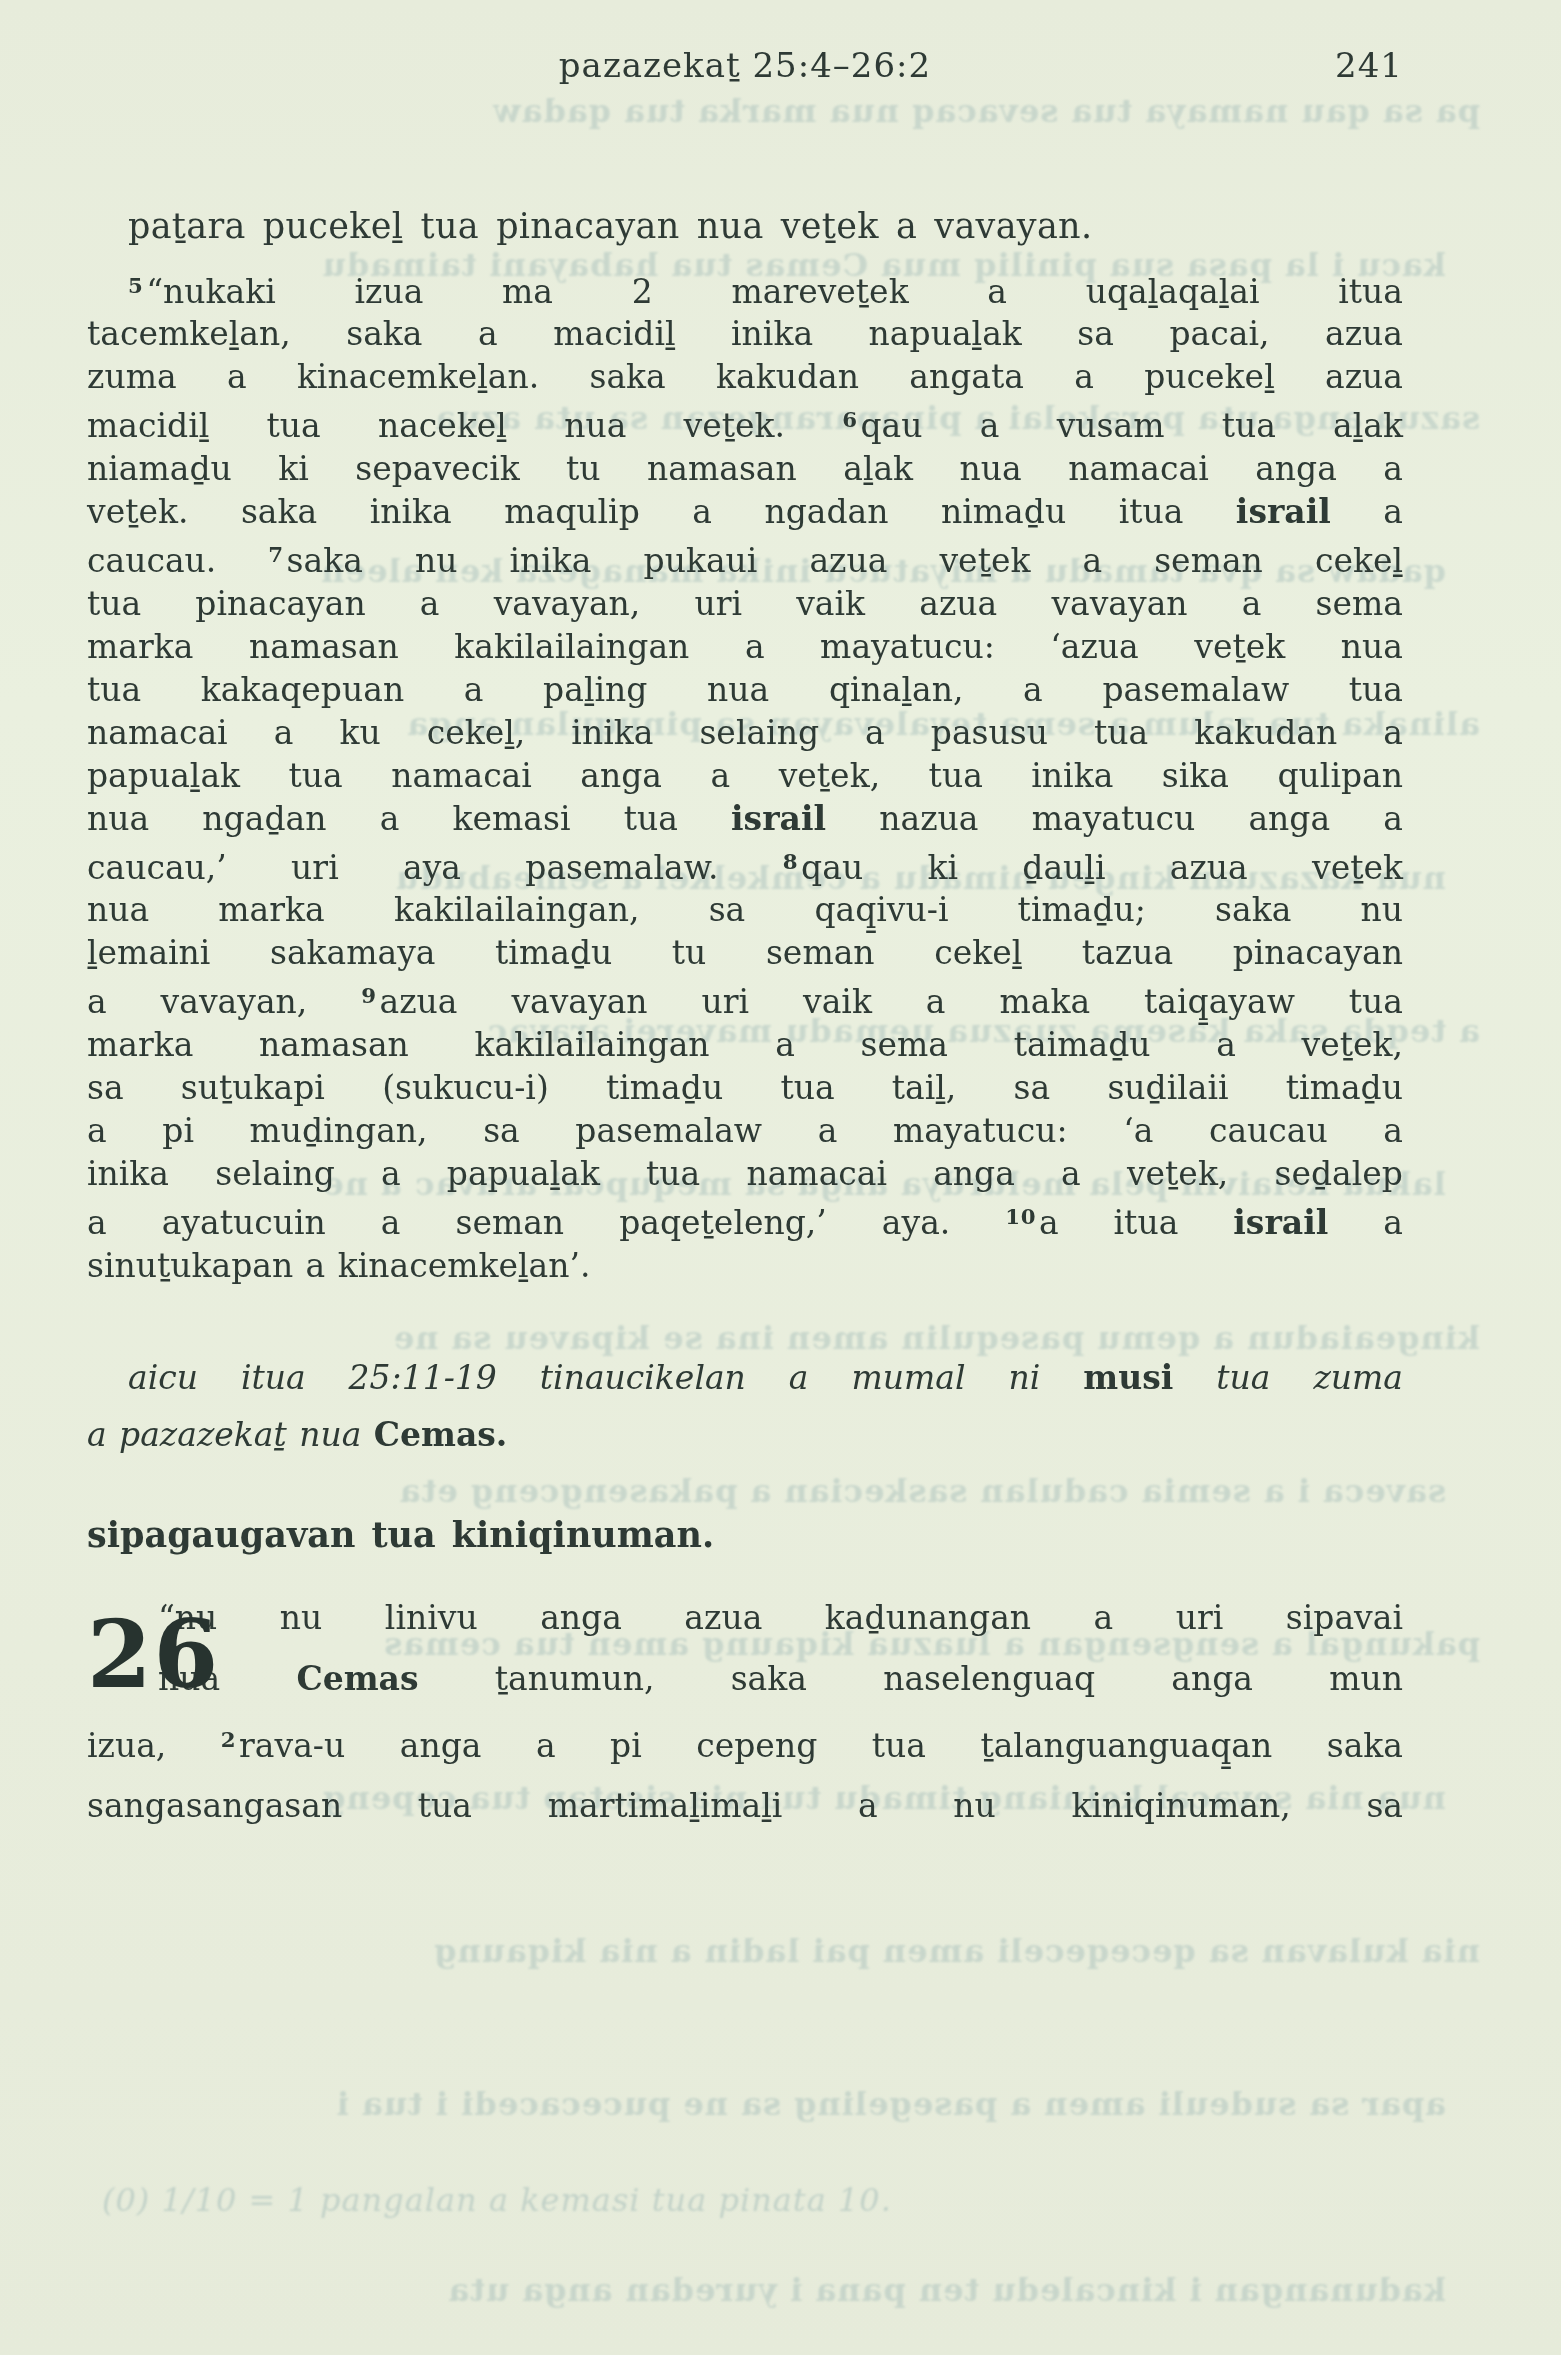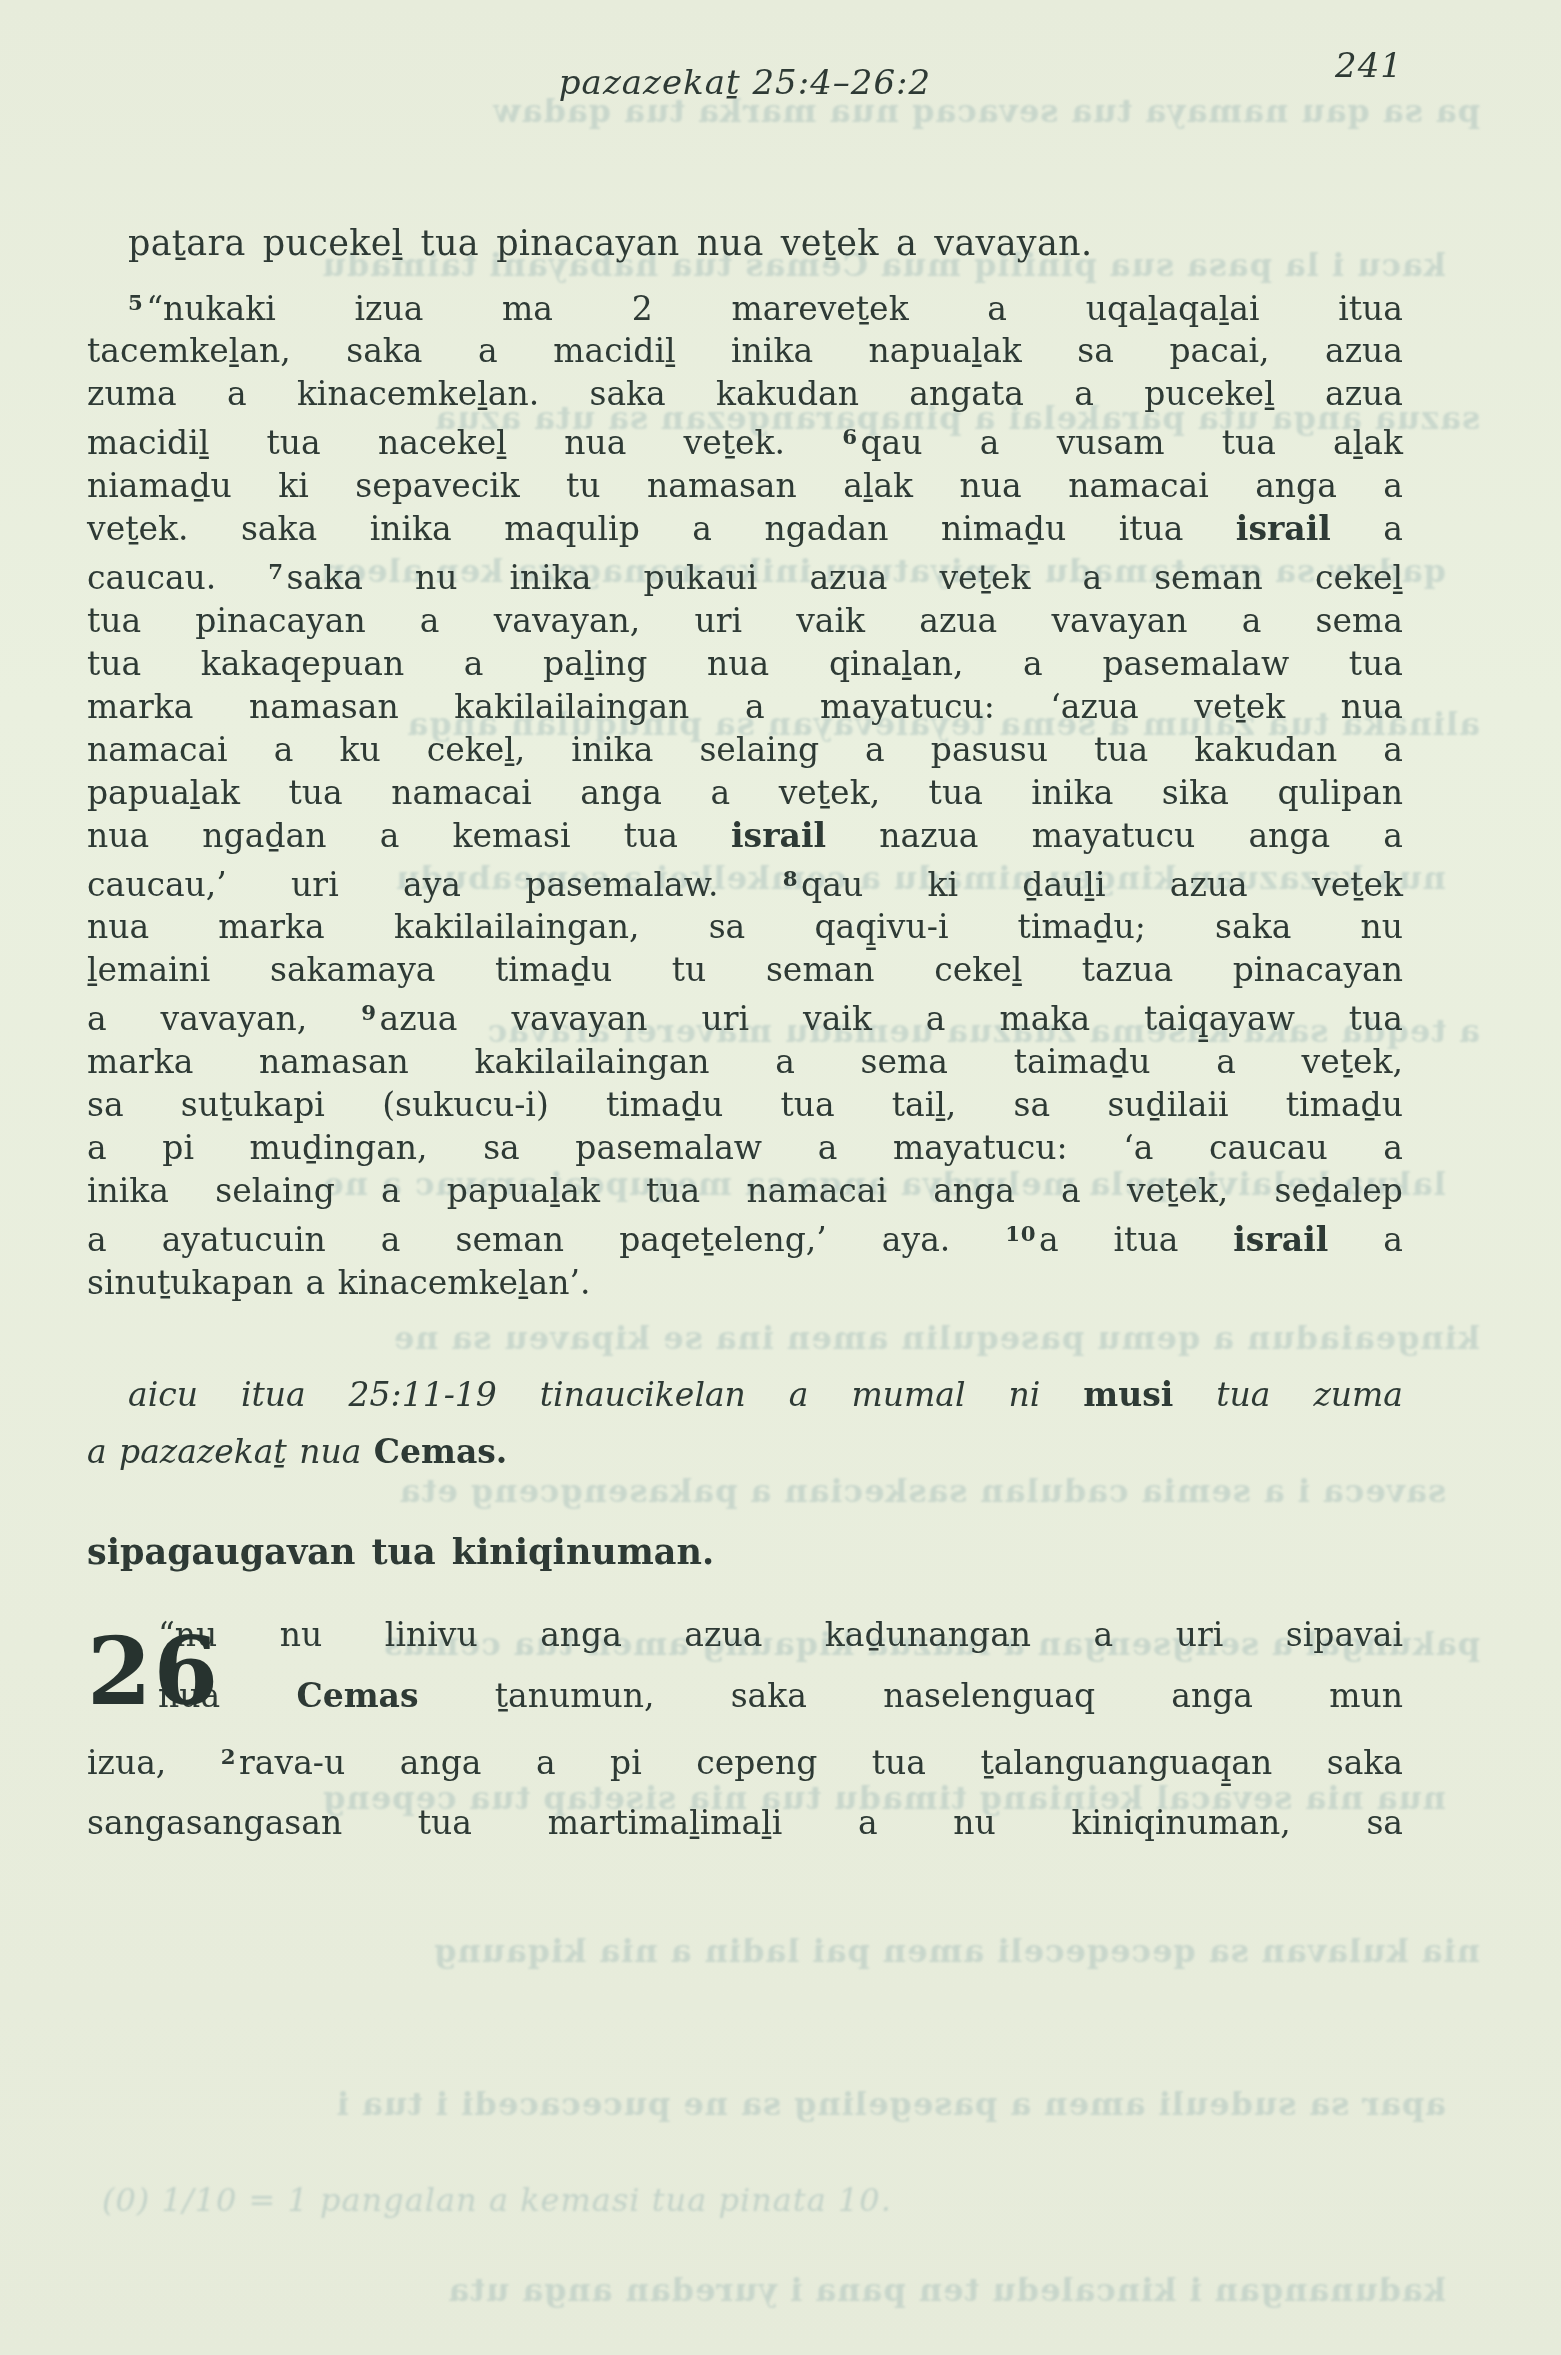--- a/index.html
+++ b/index.html
@@ -15,21 +15,21 @@
   .content{position:absolute;left:87px;top:0;width:1316px;z-index:2;}
   .ghost{
     position:absolute;z-index:1;
     width:1378px;overflow:hidden;white-space:nowrap;
     color:#9fb9b6;opacity:.42;
     font-size:32px;font-weight:bold;letter-spacing:1px;
     filter:blur(1.3px);
     transform:scaleX(-1);
   }
   .ghost.plain{transform:none;font-style:italic;font-weight:normal;opacity:.5;}
-  .running-head{position:relative;padding-top:62px;font-size:34px;letter-spacing:1px;height:43px;font-style:italic;}
+  .running-head{position:relative;padding-top:45px;font-size:34px;letter-spacing:1px;height:43px;}
   .running-head .ref{text-align:center;}
   .running-head .pageno{position:absolute;right:0;top:45px;}
   .h1{
     margin-top:117px;
     padding-left:41px;
     font-size:35px;font-weight:normal;
     word-spacing:5.8px;letter-spacing:0.3px;
     line-height:43px;
   }
   .main{margin-top:15.5px;font-size:33px;line-height:43px;word-spacing:1.9px;}
@@ -66,22 +66,22 @@
 
     <div class="main">
         <div class="line ind"><span class="sup">5</span><span>“nukaki izua ma 2 mareveṯek a uqaḻaqaḻai itua</span></div>
         <div class="line"><span>tacemkeḻan, saka a macidiḻ inika napuaḻak sa pacai, azua</span></div>
         <div class="line"><span>zuma a kinacemkeḻan. saka kakudan angata a pucekeḻ azua</span></div>
         <div class="line"><span>macidiḻ tua nacekeḻ nua veṯek. </span><span class="sup">6</span><span>qau a vusam tua aḻak</span></div>
         <div class="line"><span>niamaḏu ki sepavecik tu namasan aḻak nua namacai anga a</span></div>
         <div class="line"><span>veṯek. saka inika maqulip a ngadan nimaḏu itua </span><span class="b">israil</span><span> a</span></div>
         <div class="line"><span>caucau. </span><span class="sup">7</span><span>saka nu inika pukaui azua veṯek a seman cekeḻ</span></div>
         <div class="line"><span>tua pinacayan a vavayan, uri vaik azua vavayan a sema</span></div>
+        <div class="line"><span>marka namasan kakilailaingan a mayatucu: ‘azua veṯek nua</span></div>
         <div class="line"><span>tua kakaqepuan a paḻing nua qinaḻan, a pasemalaw tua</span></div>
-        <div class="line"><span>marka namasan kakilailaingan a mayatucu: ‘azua veṯek nua</span></div>
         <div class="line"><span>namacai a ku cekeḻ, inika selaing a pasusu tua kakudan a</span></div>
         <div class="line"><span>papuaḻak tua namacai anga a veṯek, tua inika sika qulipan</span></div>
         <div class="line"><span>nua ngaḏan a kemasi tua </span><span class="b">israil</span><span> nazua mayatucu anga a</span></div>
         <div class="line"><span>caucau,’ uri aya pasemalaw. </span><span class="sup">8</span><span>qau ki ḏauḻi azua veṯek</span></div>
         <div class="line"><span>nua marka kakilailaingan, sa qaq̱ivu-i timaḏu; saka nu</span></div>
         <div class="line"><span>ḻemaini sakamaya timaḏu tu seman cekeḻ tazua pinacayan</span></div>
         <div class="line"><span>a vavayan, </span><span class="sup">9</span><span>azua vavayan uri vaik a maka taiq̱ayaw tua</span></div>
         <div class="line"><span>marka namasan kakilailaingan a sema taimaḏu a veṯek,</span></div>
         <div class="line"><span>sa suṯukapi (sukucu-i) timaḏu tua taiḻ, sa suḏilaii timaḏu</span></div>
         <div class="line"><span>a pi muḏingan, sa pasemalaw a mayatucu: ‘a caucau a</span></div>

